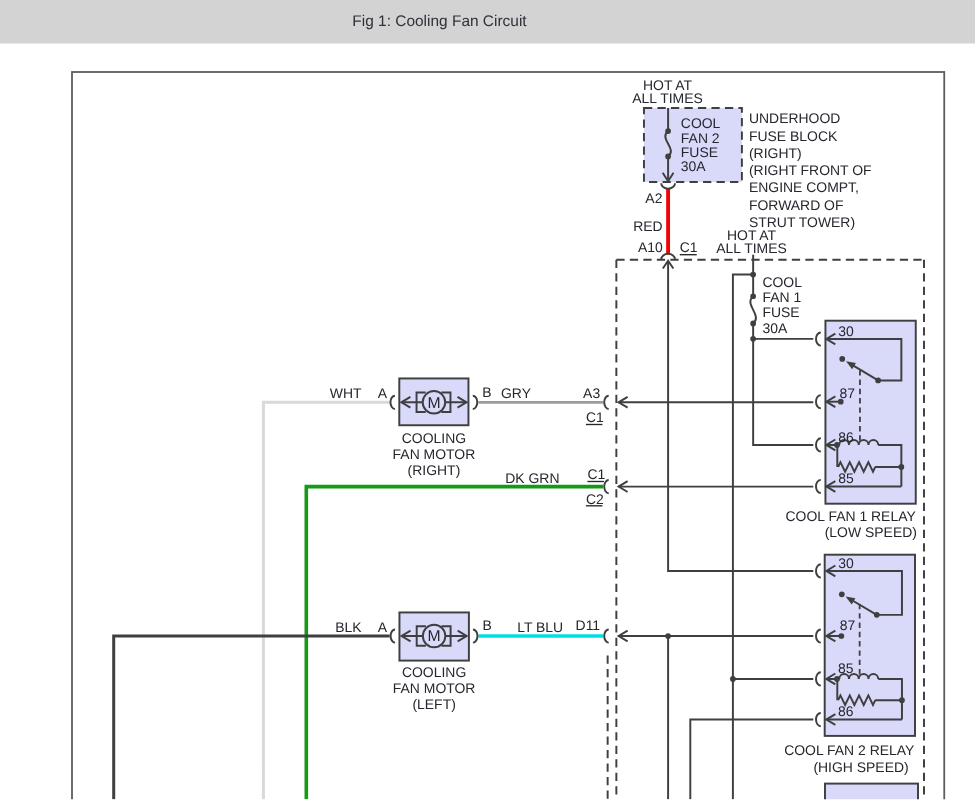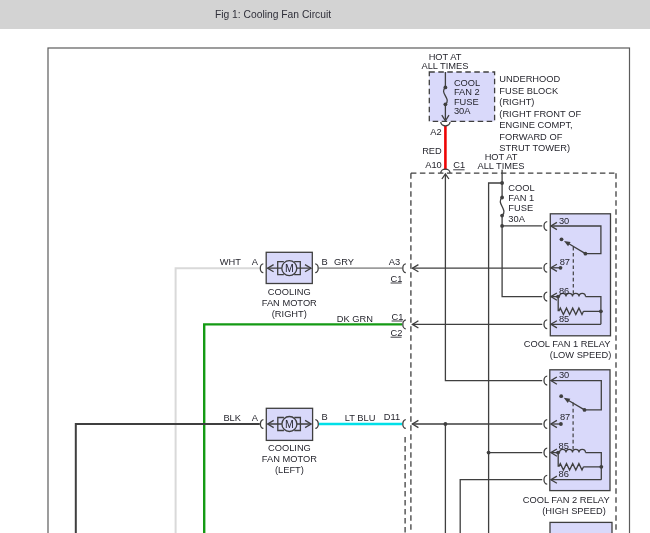--- a/index.html
+++ b/index.html
@@ -1,18 +1,18 @@
 <!DOCTYPE html>
 <html><head>
 <meta charset="utf-8">
 <style>
 html,body{margin:0;padding:0;background:#fff;}
 #wrap{position:relative;width:650px;height:533px;overflow:hidden;font-family:"Liberation Sans",sans-serif;}
 #hdr{position:absolute;left:0;top:0;width:650px;height:29px;background:#d3d3d3;}
-#hdr span{position:absolute;left:0;top:9px;width:546px;text-align:center;font-size:10.3px;color:#30303a;}
+#hdr span{position:absolute;left:0;top:9px;width:546px;text-align:center;font-size:10.3px;color:#30303a;padding-left:20px;}
 svg{position:absolute;left:0;top:0;}
 text{fill:#26262e;font-family:"Liberation Sans",sans-serif;font-size:9.3px;}
 .ra{text-anchor:end;}
 .mi{text-anchor:middle;}
 </style>
 </head>
 <body>
 <div id="wrap">
 <div id="hdr">
       <span>Fig 1: Cooling Fan Circuit</span>

